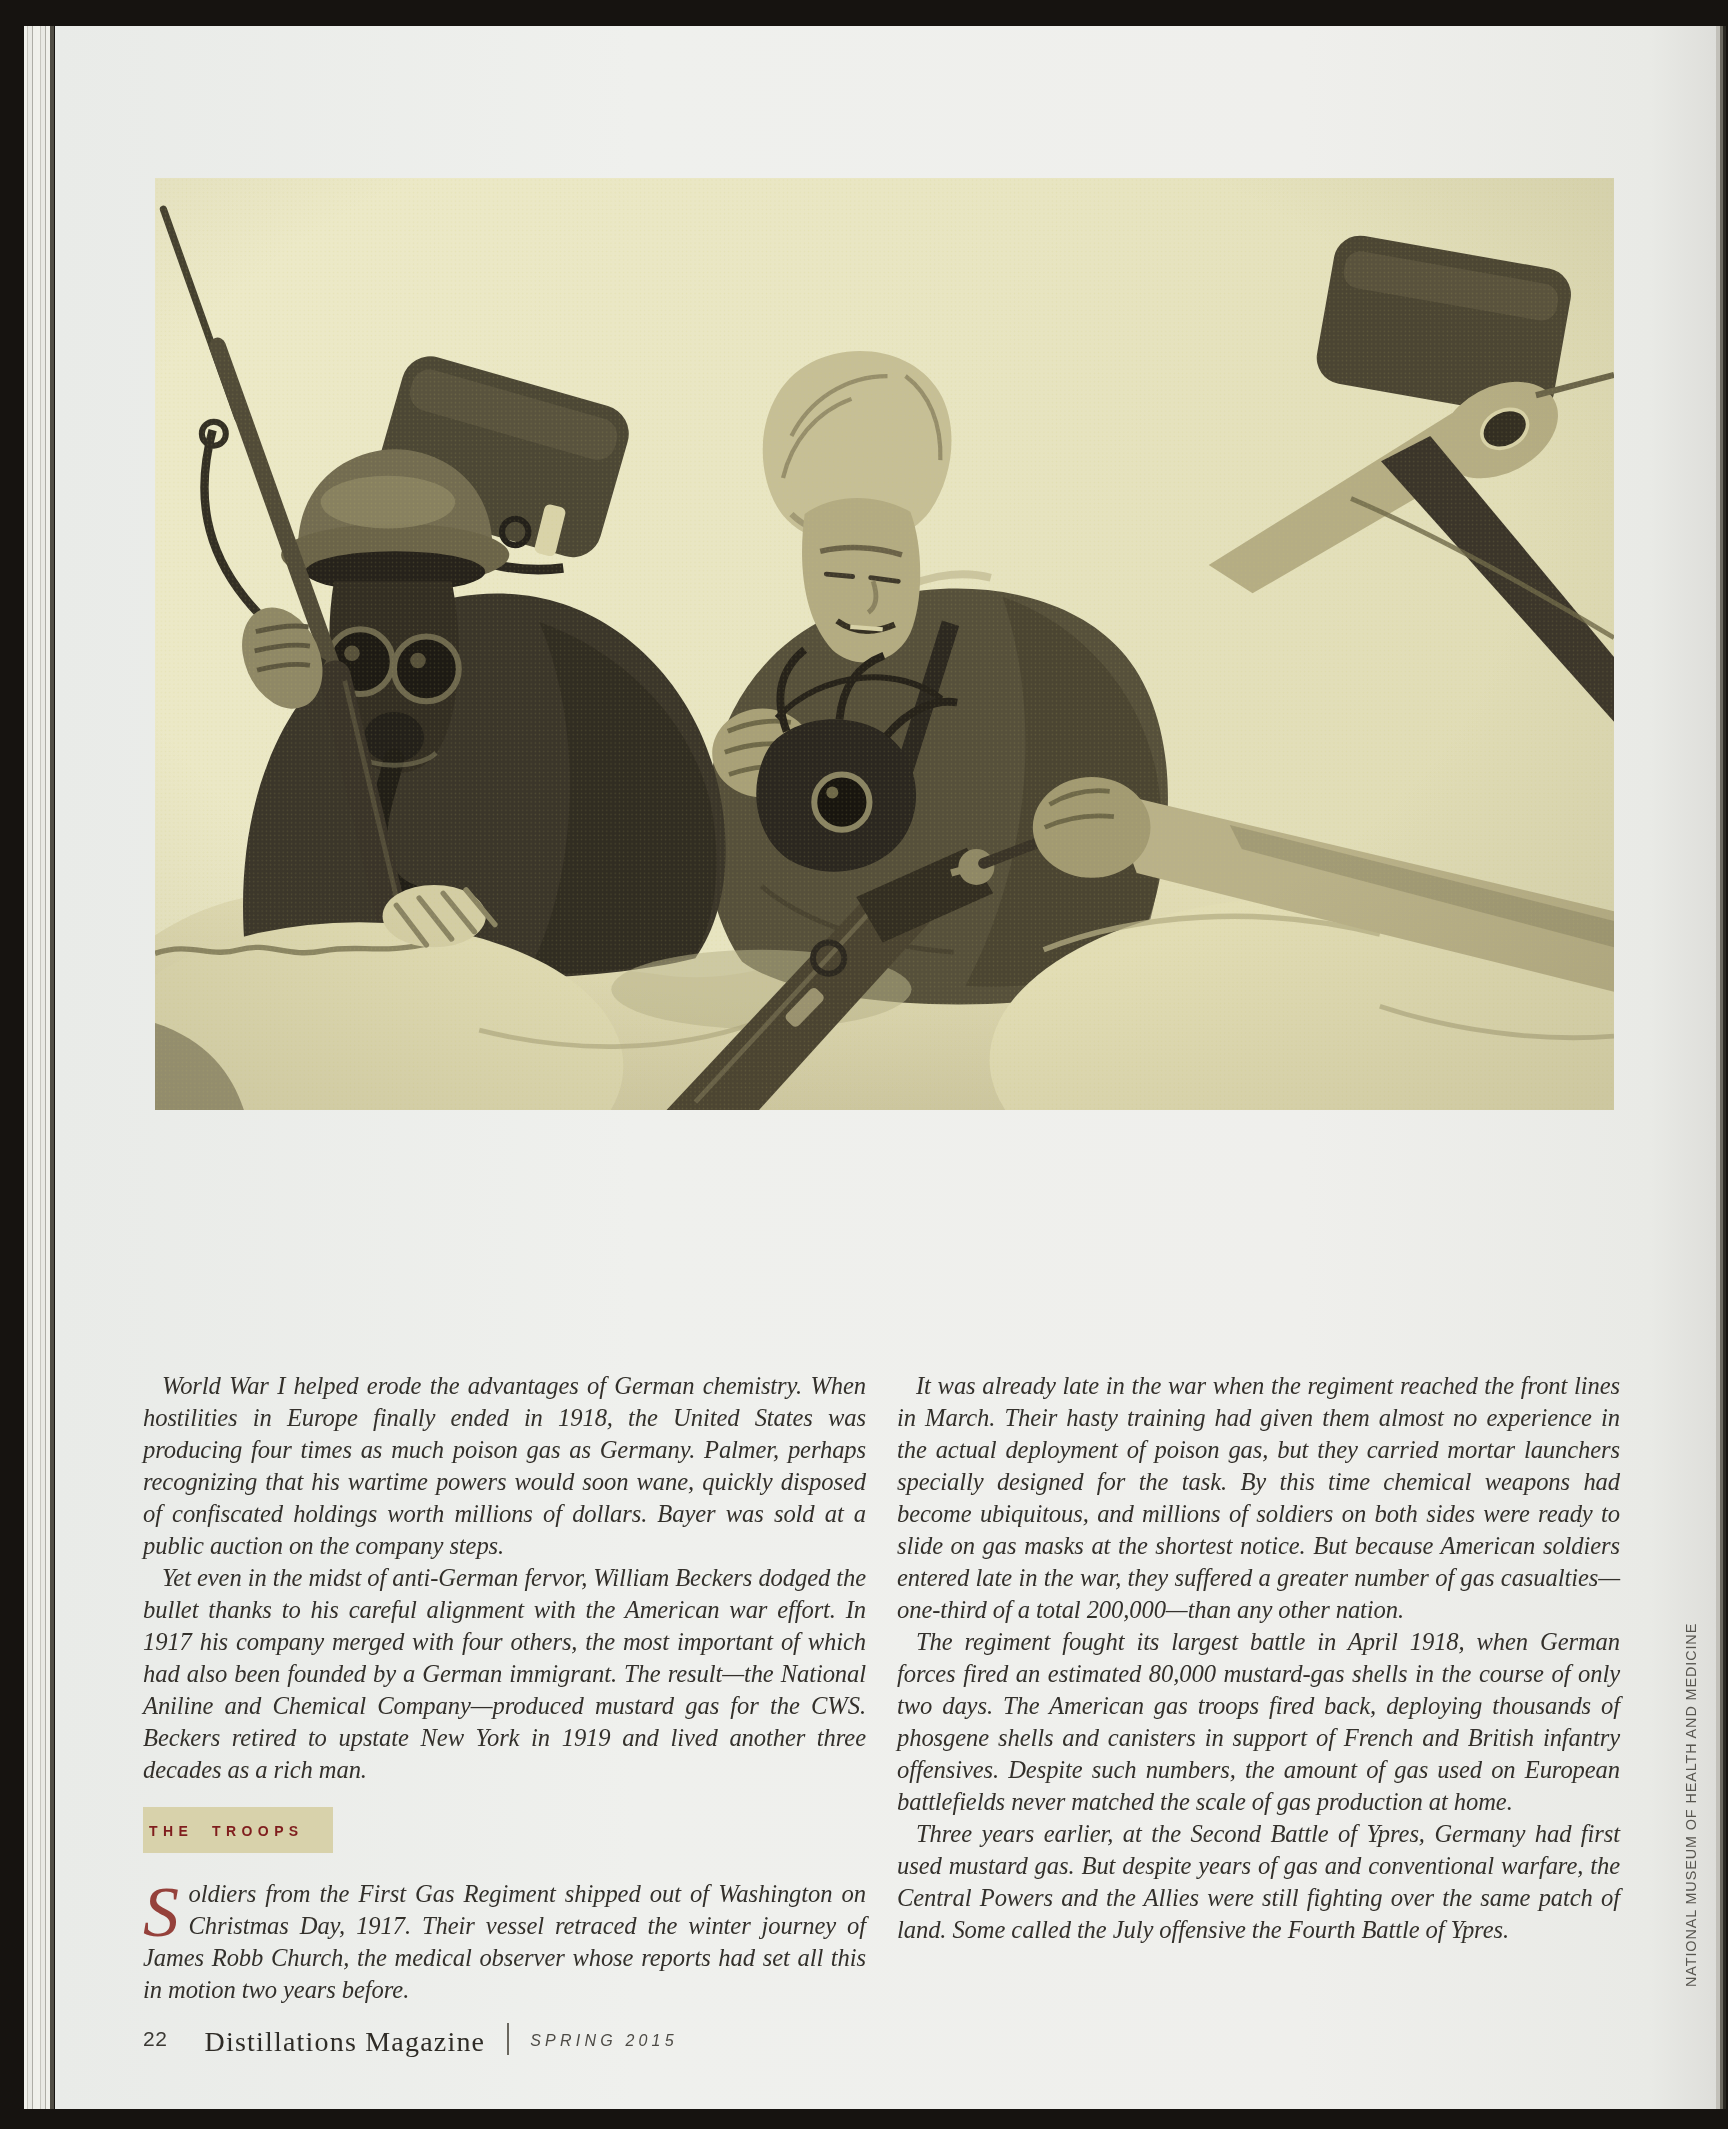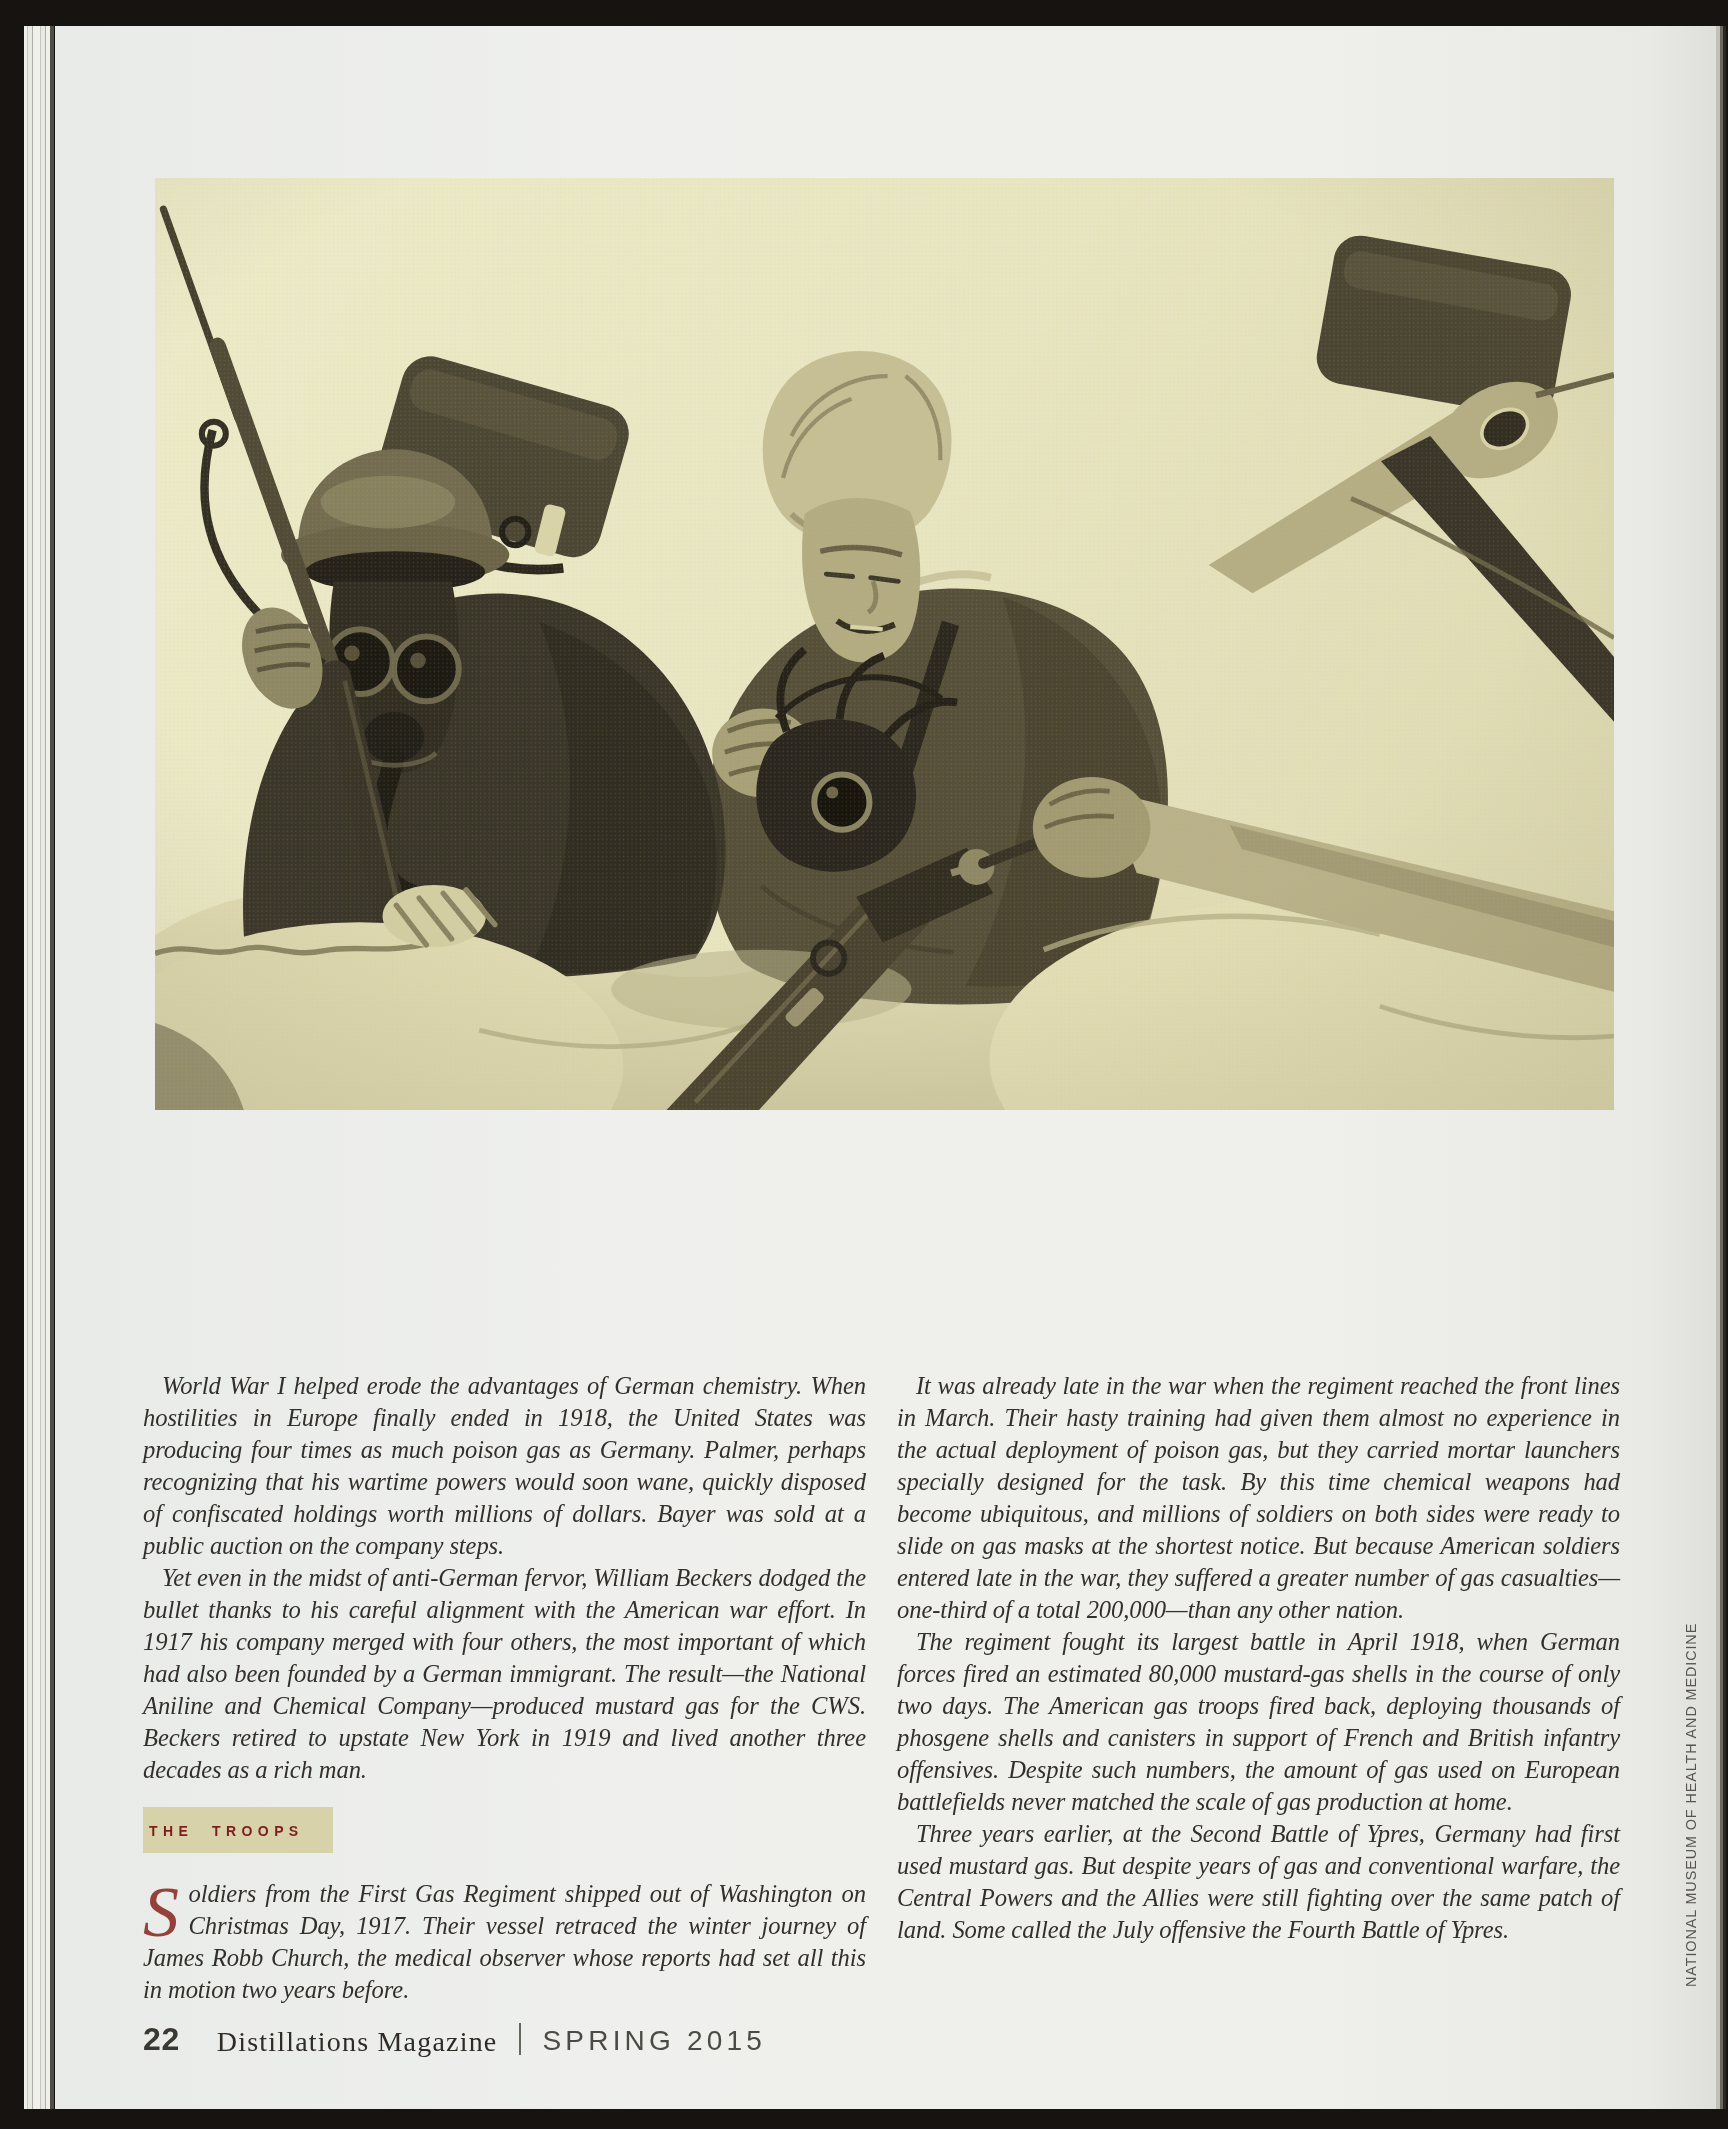--- a/index.html
+++ b/index.html
@@ -27,24 +27,24 @@
   .col p{margin:0;text-indent:19px;font-style:italic;}
   .heading-band{display:inline-block;margin:20.4px 0 25px 0;background:#d8d2ab;padding:4.8px 29px 6px 6px;}
   .heading-band span{font-family:"Liberation Sans",sans-serif;font-weight:700;font-size:14px;
     letter-spacing:5.4px;word-spacing:9.6px;color:#7f1d1d;}
   p.dropcap-p{text-indent:0;}
   .dropcap{float:left;font-family:"Liberation Serif",serif;font-size:72px;line-height:.8;
     color:#95413b;padding:6px 9.6px 0 0;}
 
   
   .footer{position:absolute;left:88px;top:1994px;display:flex;align-items:center;}
-  .pagenum{font-family:"Liberation Sans",sans-serif;font-weight:700;font-size:32px;color:#3a3833;letter-spacing:0.6px;}
+  .pagenum{font-family:"Liberation Sans",sans-serif;font-weight:400;font-size:21px;color:#3a3833;letter-spacing:0.6px;}
   .mag{margin-left:37px;font-family:"Liberation Serif",serif;font-size:28px;color:#2f2c27;letter-spacing:1.2px;margin-top:6px;}
   .sep{width:1.8px;height:32px;background:#6a675f;margin:0 21.6px;}
-  .issue{font-family:"Liberation Sans",sans-serif;font-size:28px;color:#4c4a45;letter-spacing:4.2px;padding-top:3.6px;}
+  .issue{font-family:"Liberation Sans",sans-serif;font-size:16px;color:#4c4a45;letter-spacing:4.2px;padding-top:3.6px;font-style:italic;}
 
   
   .credit{position:absolute;left:1628px;top:1621px;height:340px;writing-mode:vertical-rl;transform:rotate(180deg);
     font-family:"Liberation Sans",sans-serif;font-size:14.4px;letter-spacing:0.9px;color:#57554f;white-space:nowrap;}
 </style>
 </head>
 <body>
 
 <div class="scan">
   <div class="page-stack"></div>

